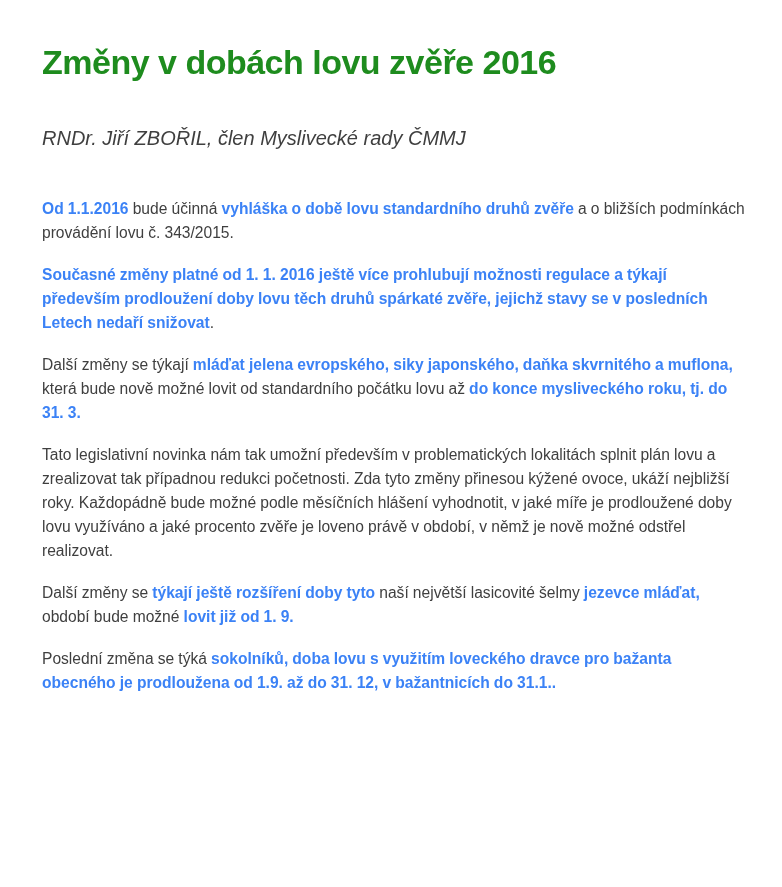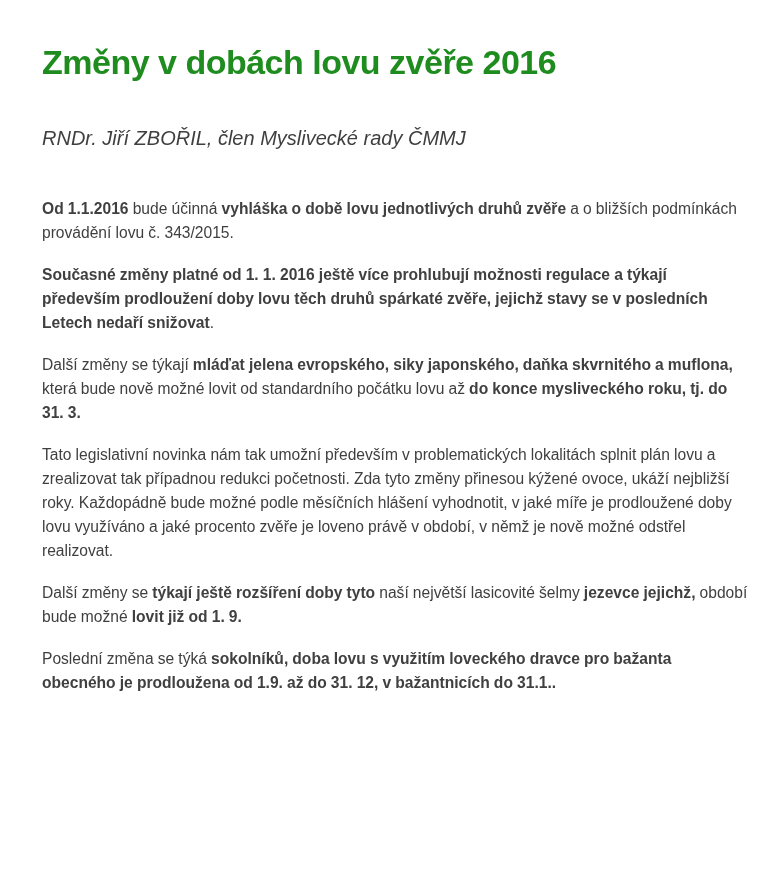--- a/index.html
+++ b/index.html
@@ -41,30 +41,30 @@
   }
   .para {
     margin: 0 0 18px 0;
     font-size: 15.6px;
     line-height: 24px;
     color: var(--ink, #3f3f3f);
     word-spacing: -0.2px;
   }
   .para b {
     font-weight: bold;
-    color: #404040;
+    color: #3b82f6;
   }
 </style>
 </head>
 <body>
 
 <main class="page">
   <h1 class="title">Změny v dobách lovu zvěře 2016</h1>
   <p class="author">RNDr. Jiří ZBOŘIL, člen Myslivecké rady ČMMJ</p>
   <div class="body" id="article-body">
-      <p class="para"><b>Od 1.1.2016</b><span> bude účinná </span><b>vyhláška o době lovu jednotlivých druhů zvěře</b><span> a o bližších podmínkách provádění lovu č. 343/2015.</span></p>
+      <p class="para"><b>Od 1.1.2016</b><span> bude účinná </span><b>vyhláška o době lovu standardního druhů zvěře</b><span> a o bližších podmínkách provádění lovu č. 343/2015.</span></p>
       <p class="para"><b>Současné změny platné od 1. 1. 2016 ještě více prohlubují možnosti regulace a týkají především prodloužení doby lovu těch druhů spárkaté zvěře, jejichž stavy se v posledních Letech nedaří snižovat</b><span>.</span></p>
       <p class="para"><span>Další změny se týkají </span><b>mláďat jelena evropského, siky japonského, daňka skvrnitého a muflona,</b><span> která bude nově možné lovit od standardního počátku lovu až </span><b>do konce mysliveckého roku, tj. do 31. 3.</b></p>
       <p class="para"><span>Tato legislativní novinka nám tak umožní především v problematických lokalitách splnit plán lovu a zrealizovat tak případnou redukci početnosti. Zda tyto změny přinesou kýžené ovoce, ukáží nejbližší roky. Každopádně bude možné podle měsíčních hlášení vyhodnotit, v jaké míře je prodloužené doby lovu využíváno a jaké procento zvěře je loveno právě v období, v němž je nově možné odstřel realizovat.</span></p>
-      <p class="para"><span>Další změny se </span><b>týkají ještě rozšíření doby tyto</b><span> naší největší lasicovité šelmy </span><b>jezevce jejichž,</b><span> období bude možné </span><b>lovit již od 1. 9.</b></p>
+      <p class="para"><span>Další změny se </span><b>týkají ještě rozšíření doby tyto</b><span> naší největší lasicovité šelmy </span><b>jezevce mláďat,</b><span> období bude možné </span><b>lovit již od 1. 9.</b></p>
       <p class="para"><span>Poslední změna se týká </span><b>sokolníků, doba lovu s využitím loveckého dravce pro bažanta obecného je prodloužena od 1.9. až do 31. 12, v bažantnicích do 31.1..</b></p>
     </div>
 </main>
 
 </body></html>

